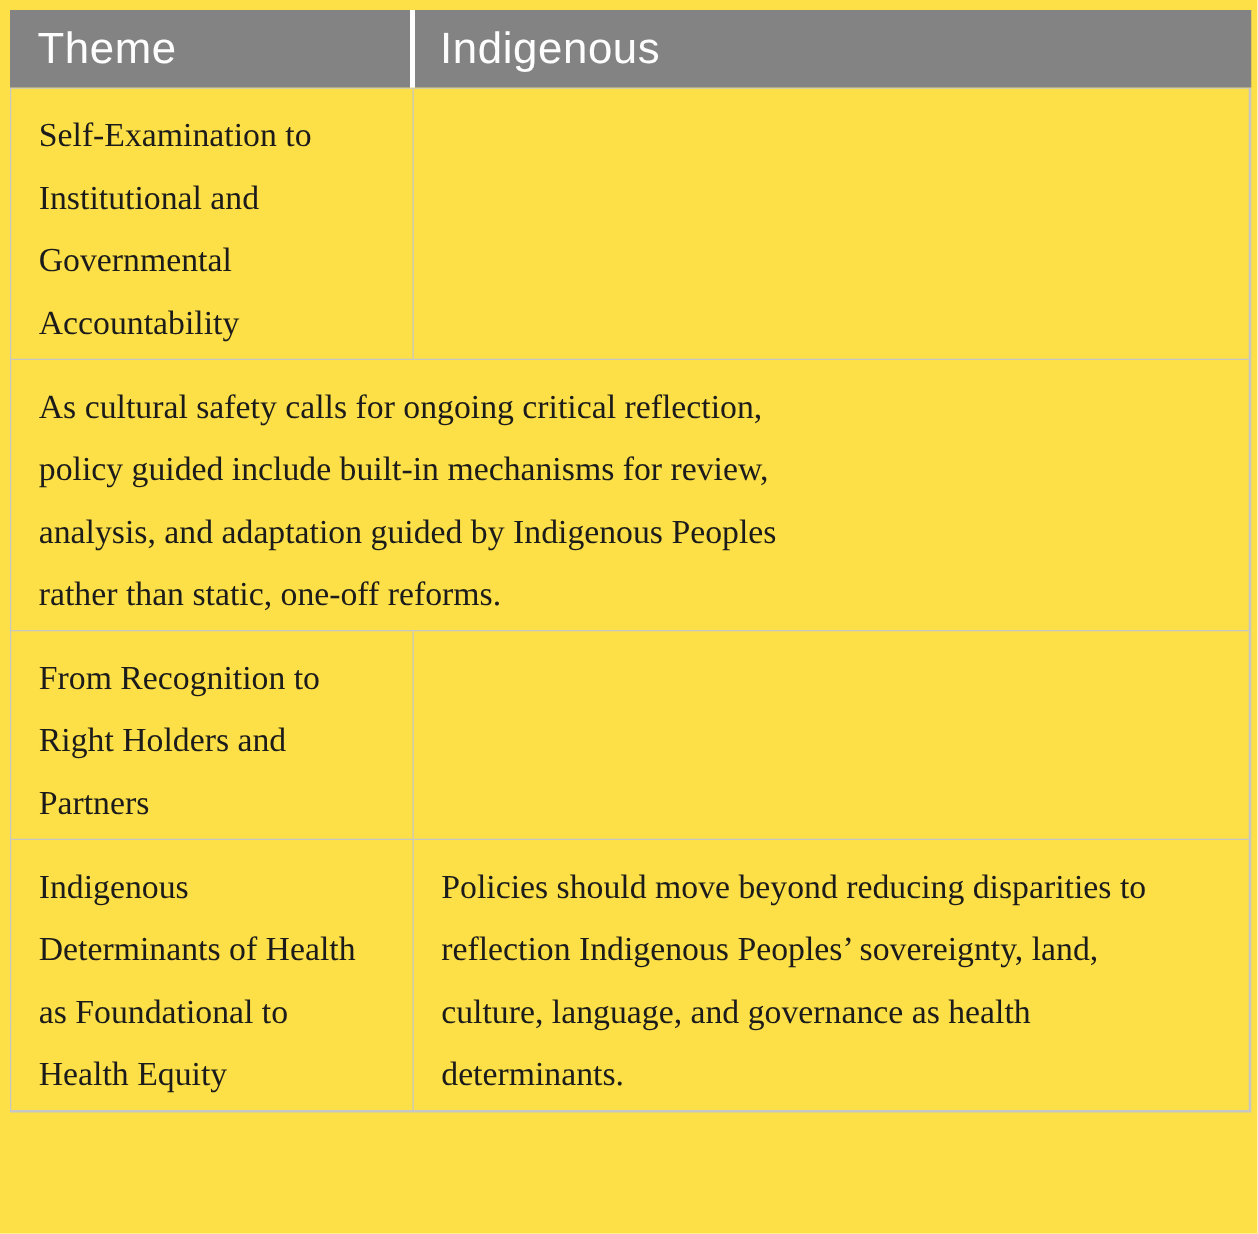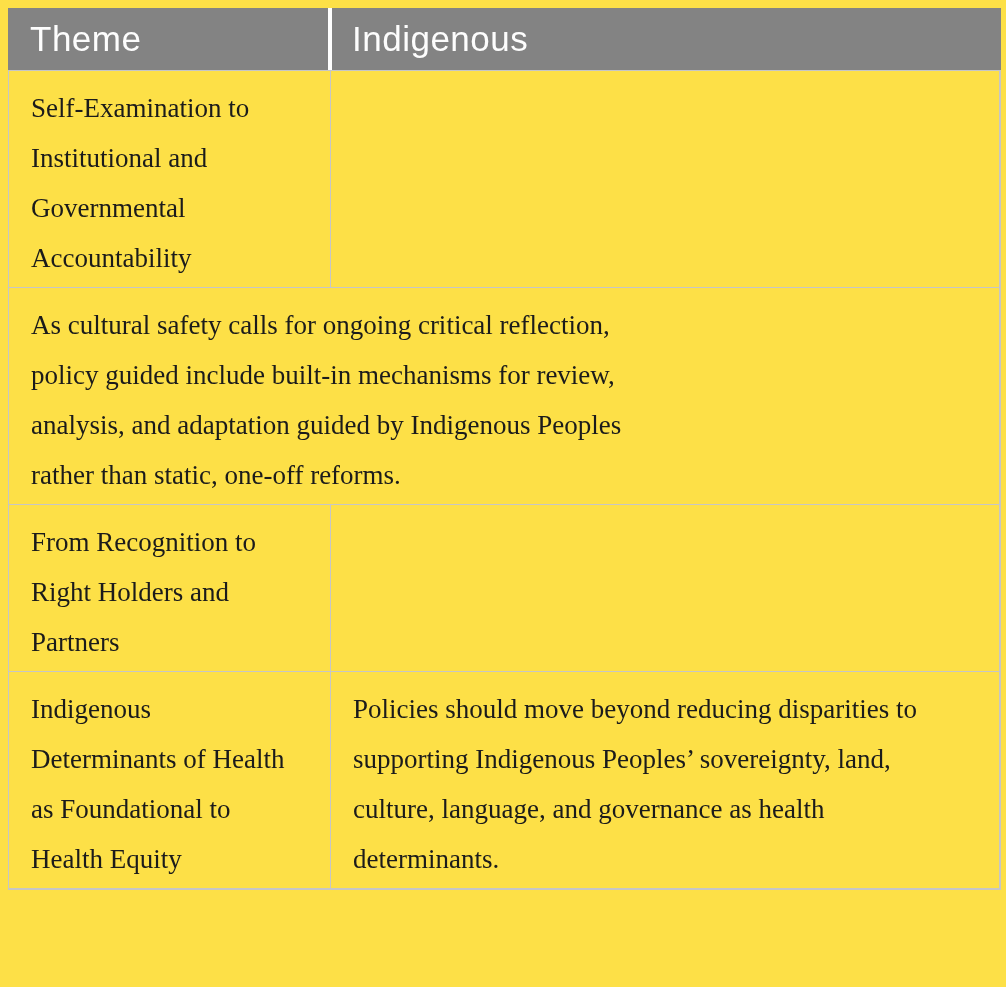--- a/index.html
+++ b/index.html
@@ -117,20 +117,20 @@
 Right Holders and
 Partners</div>
       </div>
 
       <div class="tr">
         <div class="td td-theme">Indigenous
 Determinants of Health
 as Foundational to
 Health Equity</div>
         <div class="td td-desc">Policies should move beyond reducing disparities to
-supporting Indigenous Peoples’ sovereignty, land,
+reflection Indigenous Peoples’ sovereignty, land,
 culture, language, and governance as health
 determinants.</div>
       </div>
 
     </div>
   </div>
 </div>
 
 </body></html>

